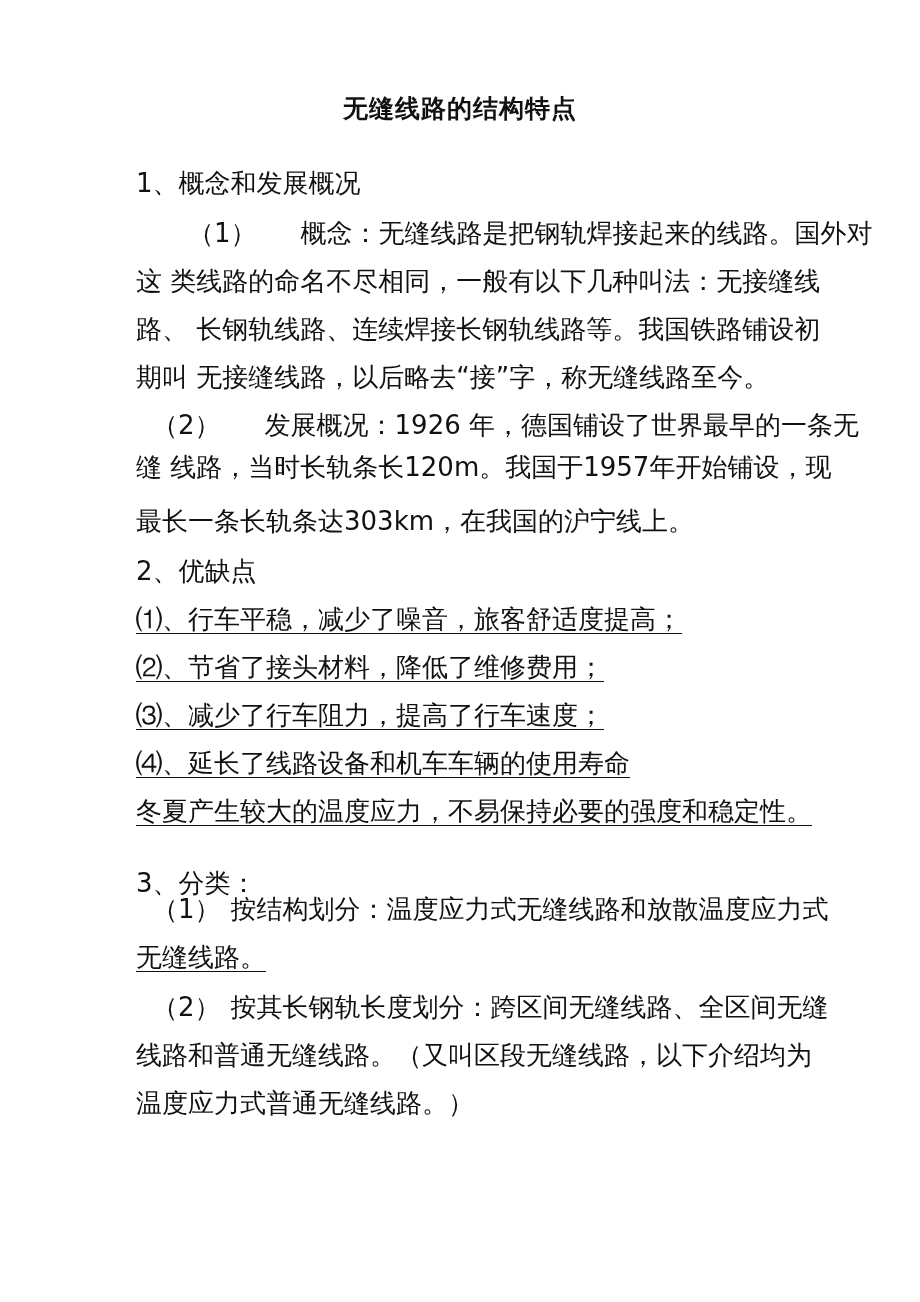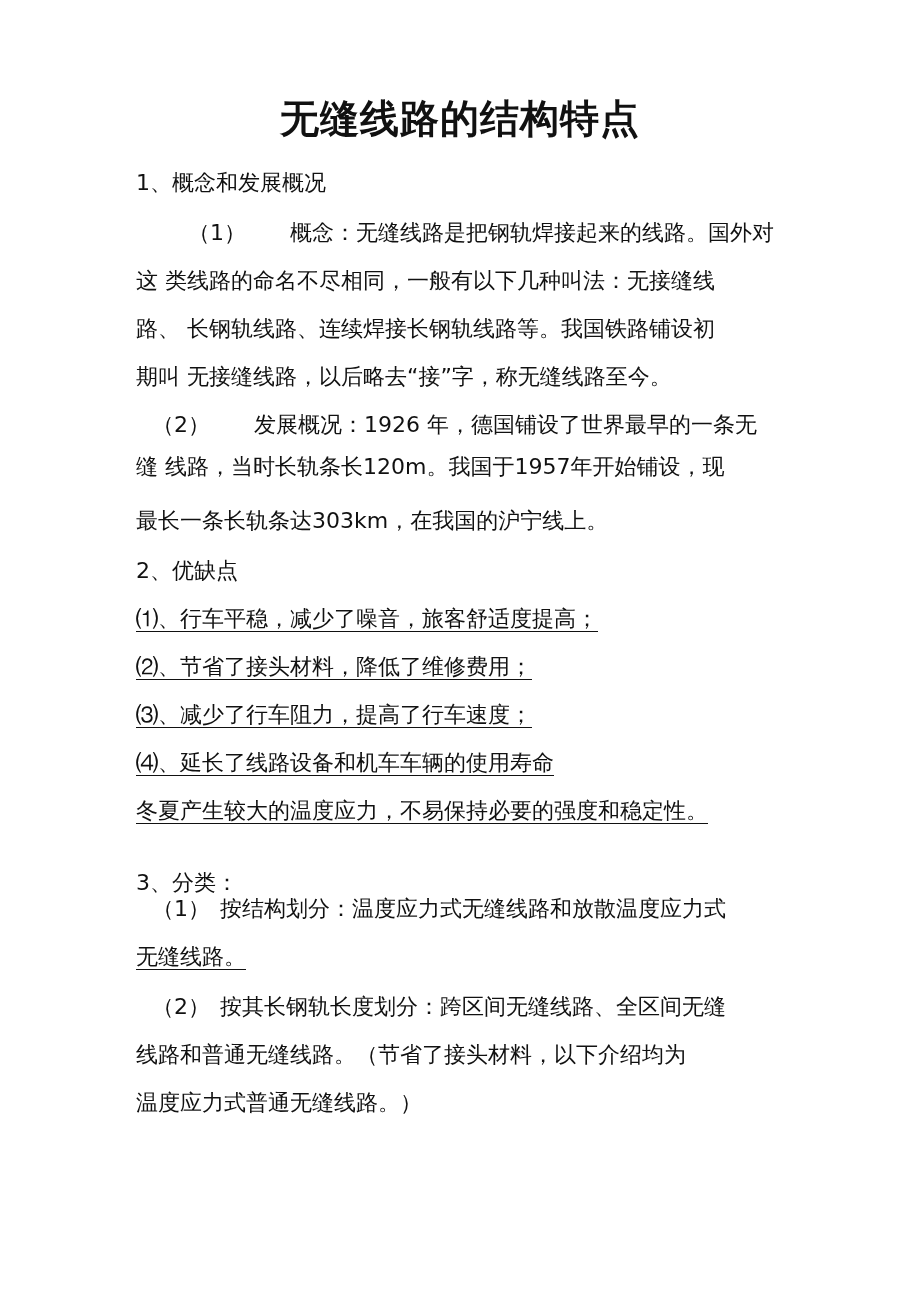--- a/index.html
+++ b/index.html
@@ -3,24 +3,24 @@
   <meta charset="utf-8">
   <style>
     html, body { margin: 0; padding: 0; background: #ffffff; }
     body {
       width: 920px; height: 1302px; position: relative; overflow: hidden;
       font-family: "DejaVu Sans", "Liberation Sans", sans-serif;
       color: #111111;
     }
     .title {
       position: absolute; top: 92px; left: 0; width: 920px;
-      text-align: center; font-size: 39px; font-weight: bold; letter-spacing: 1px;
+      text-align: center; font-size: 25px; font-weight: bold; letter-spacing: 1px;
     }
     .line {
-      position: absolute; left: 136px; font-size: 22px; white-space: nowrap;
+      position: absolute; left: 136px; font-size: 26px; white-space: nowrap;
       line-height: 30px;
     }
     .u {
       text-decoration: underline; text-underline-offset: 5px;
       text-decoration-thickness: 1px;
       text-align: center;
     }
     .indent { left: 152px; }
     .gap { display: inline-block; width: 44px; }
     .gap-s { display: inline-block; width: 10px; }
@@ -56,15 +56,15 @@
   <div class="line" style="top:868px;">3、分类：</div>
 
   <div class="line indent" style="top:894px;">
     <span>（1）</span><span class="gap-s"></span><span>按结构划分：温度应力式无缝线路和放散温度应力式</span>
   </div>
   <div class="line u" style="top:942px;">无缝线路。</div>
 
   <div class="line indent" style="top:992px;">
     <span>（2）</span><span class="gap-s"></span><span>按其长钢轨长度划分：跨区间无缝线路、全区间无缝</span>
   </div>
-  <div class="line" style="top:1040px;">线路和普通无缝线路。（节省了接头材料，以下介绍均为</div>
+  <div class="line" style="top:1040px;">线路和普通无缝线路。（又叫区段无缝线路，以下介绍均为</div>
   <div class="line" style="top:1088px;">温度应力式普通无缝线路。）</div>
 </div>
 
 </body></html>

